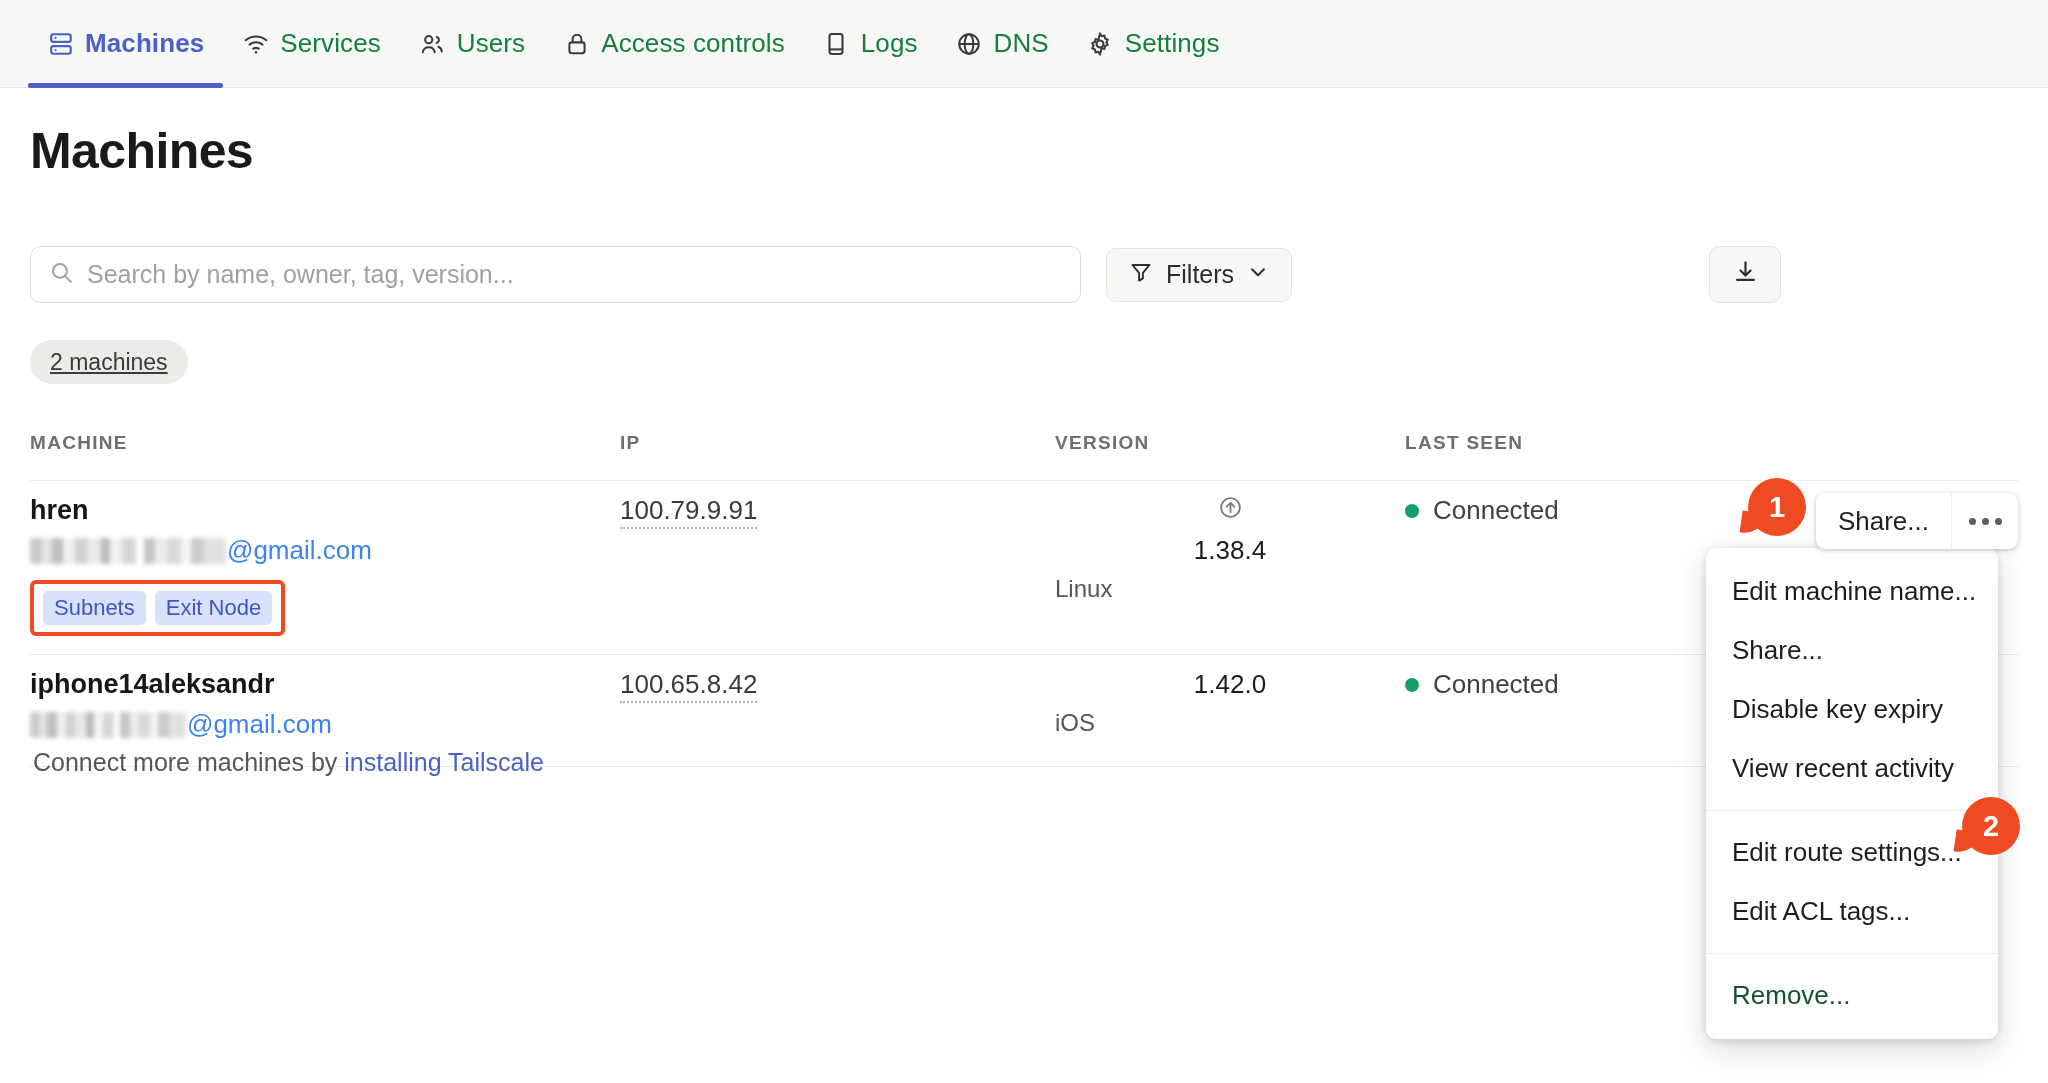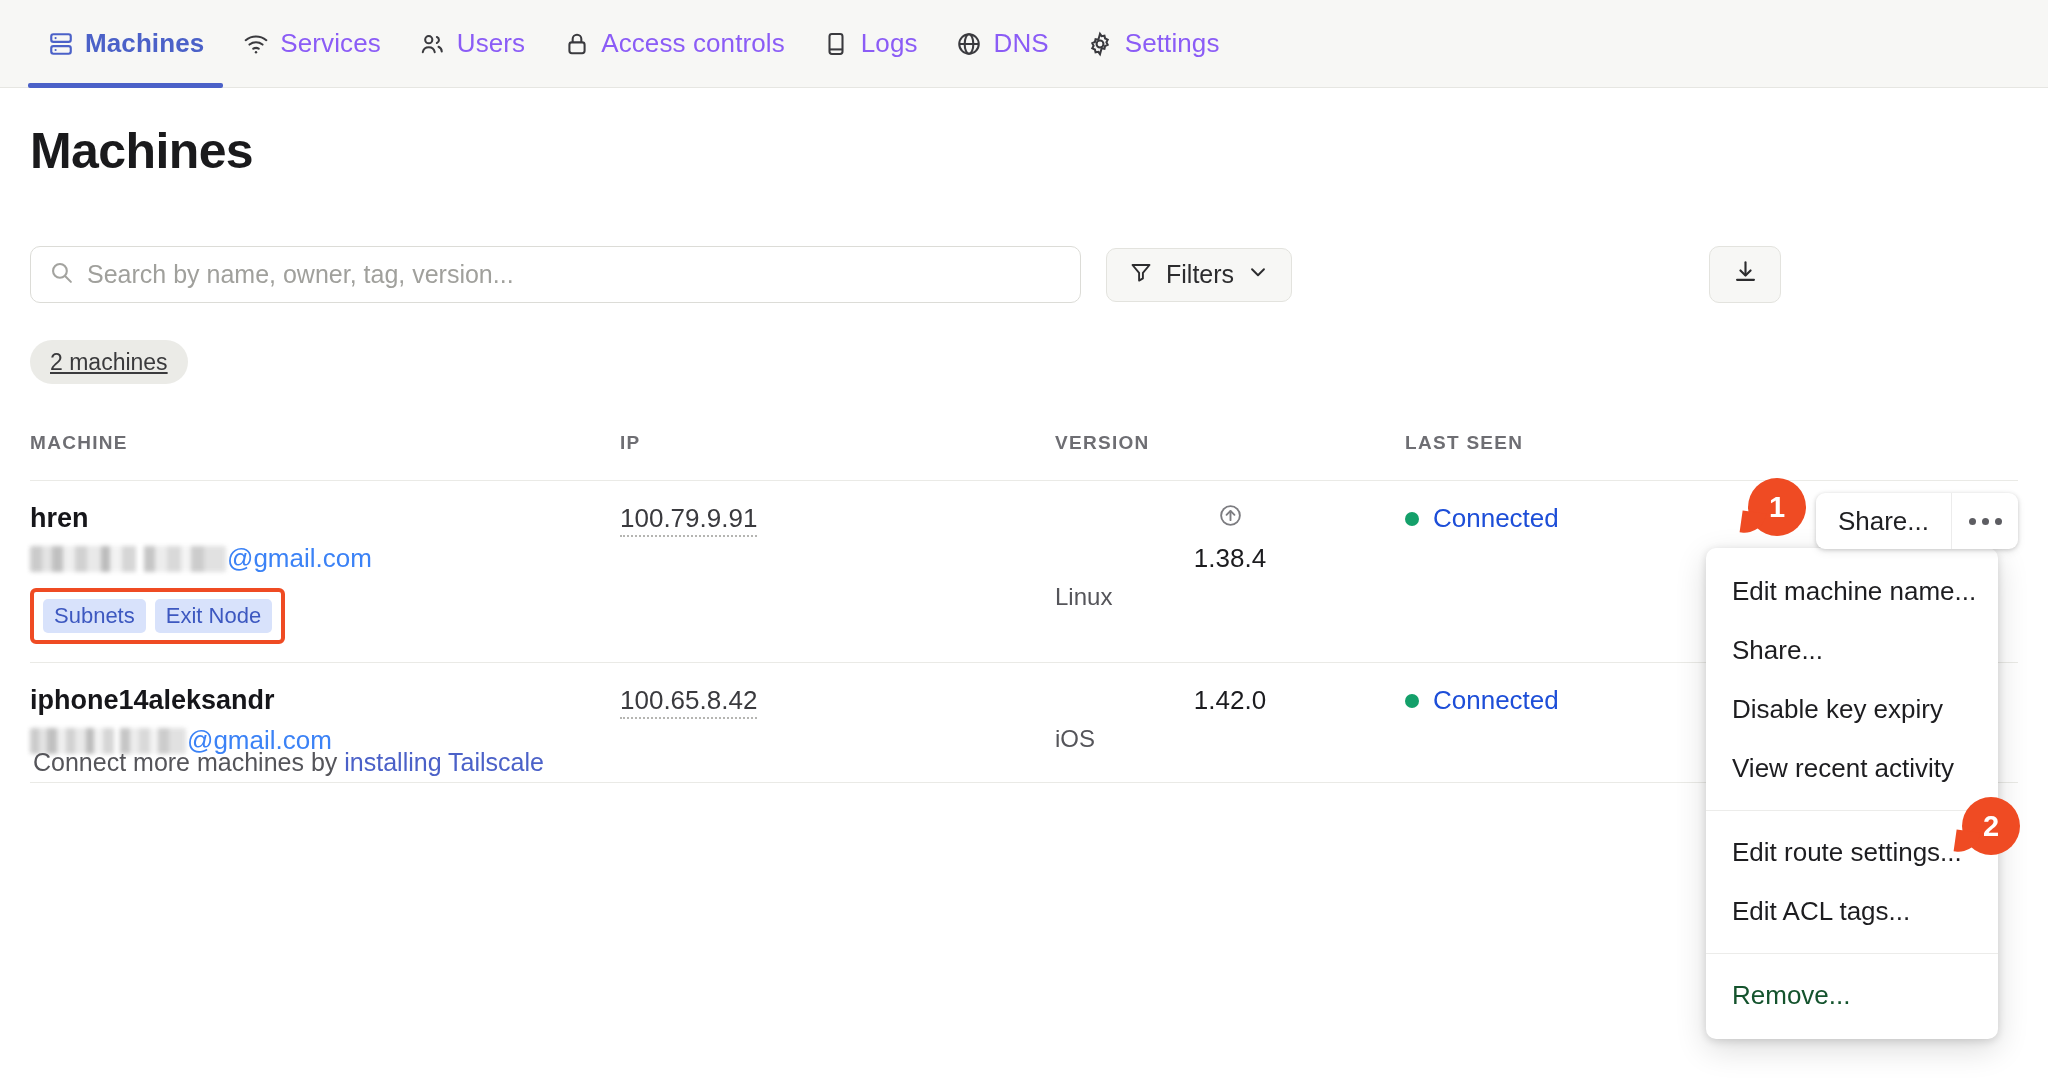--- a/index.html
+++ b/index.html
@@ -14,21 +14,21 @@
   
   .topnav {
     position: absolute; top: 0; left: 0; width: 2048px; height: 88px;
     background: #f7f7f5;
     border-bottom: 1px solid #e6e6e2;
     display: flex; align-items: center; gap: 0px; padding-left: 28px;
   }
   .navitem {
     display: flex; align-items: center; gap: 11px;
     height: 88px; padding: 0 19px;
-    font-size: 26px; color: #8b5cf6; letter-spacing: .1px;
+    font-size: 26px; color: #15803d; letter-spacing: .1px;
     cursor: pointer; position: relative;
   }
   .navitem .icon { display:flex; align-items:center; justify-content:center; width:27px; height:27px; }
   .navitem.active { color: #4b61c8; font-weight: 700; }
   .navitem.active .underline {
     position: absolute; left: 0px; right: 0px; bottom: 0; height: 5px;
     background: #4b61c8; border-radius: 2px;
   }
 
   
@@ -73,21 +73,21 @@
     font-size: 19px; letter-spacing: 1.3px; color: #6e6e73; font-weight: 600;
   }
   .col-machine { width: 590px; }
   .col-ip      { width: 435px; }
   .col-version { width: 350px; }
   .col-seen    { width: 613px; }
 
   .row {
     display: flex; align-items: flex-start;
     border-top: 1px solid #eaeae6;
-    padding-top: 22px; position: relative;
+    padding-top: 14px; position: relative;
   }
   .row.r1 { min-height: 140px; padding-bottom: 18px; }
   .row.r2 { min-height: 96px;  padding-bottom: 26px; }
 
   .m-name { font-size: 27px; font-weight: 700; color: #16161a; }
   .m-owner { display: flex; align-items: center; margin-top: 9px; }
   .blur {
     display: inline-block; height: 26px; border-radius: 2px;
     background:
       linear-gradient(90deg,#c9c9c9 0 6%, #e2e2e2 6% 11%, #bdbdbd 11% 17%,
@@ -111,21 +111,21 @@
   .ip {
     font-size: 26px; color: #3a3a3e;
     border-bottom: 2px dotted #b5b5b2; padding-bottom: 2px; cursor: pointer;
   }
   .ver-top { display: flex; align-items: center; gap: 11px; flex-direction: column; }
   .ver-num { font-size: 26px; color: #1c1c1f; }
   .ver-os  { font-size: 24px; color: #55555a; margin-top: 9px; }
 
   .status { display: flex; align-items: center; gap: 14px; }
   .dot { width: 14px; height: 14px; border-radius: 50%; background: #14a06a; }
-  .status-txt { font-size: 26px; color: #1d4ed8; }
+  .status-txt { font-size: 26px; color: #404040; }
 
   
   .sharebtn {
     position: absolute; right: 0px; top: 12px;
     display: flex; align-items: stretch; height: 56px;
     background: #ffffff; border-radius: 9px;
     box-shadow: 0 1px 4px rgba(0,0,0,.18), 0 3px 10px rgba(0,0,0,.07);
     overflow: visible; z-index: 6;
   }
   .sharebtn .lbl {

